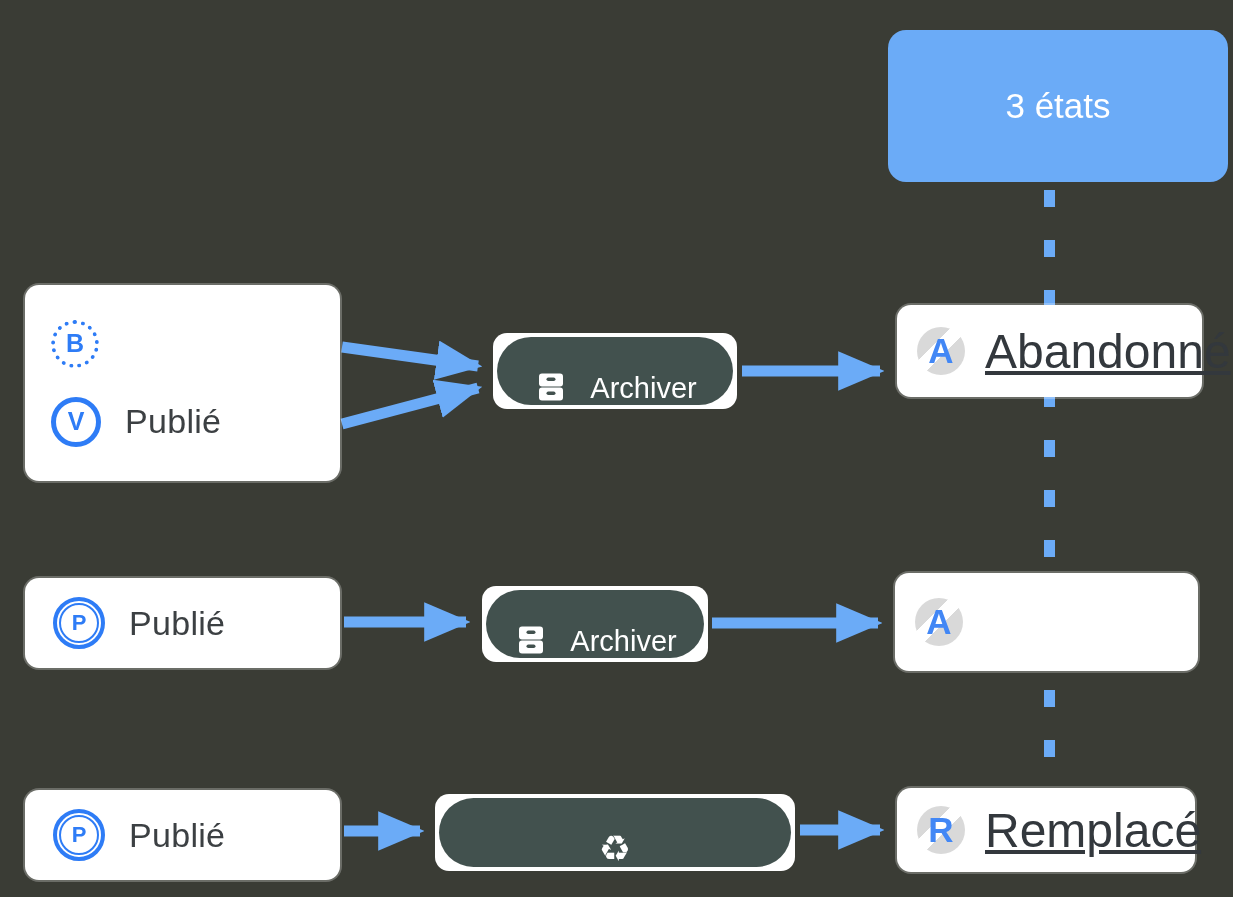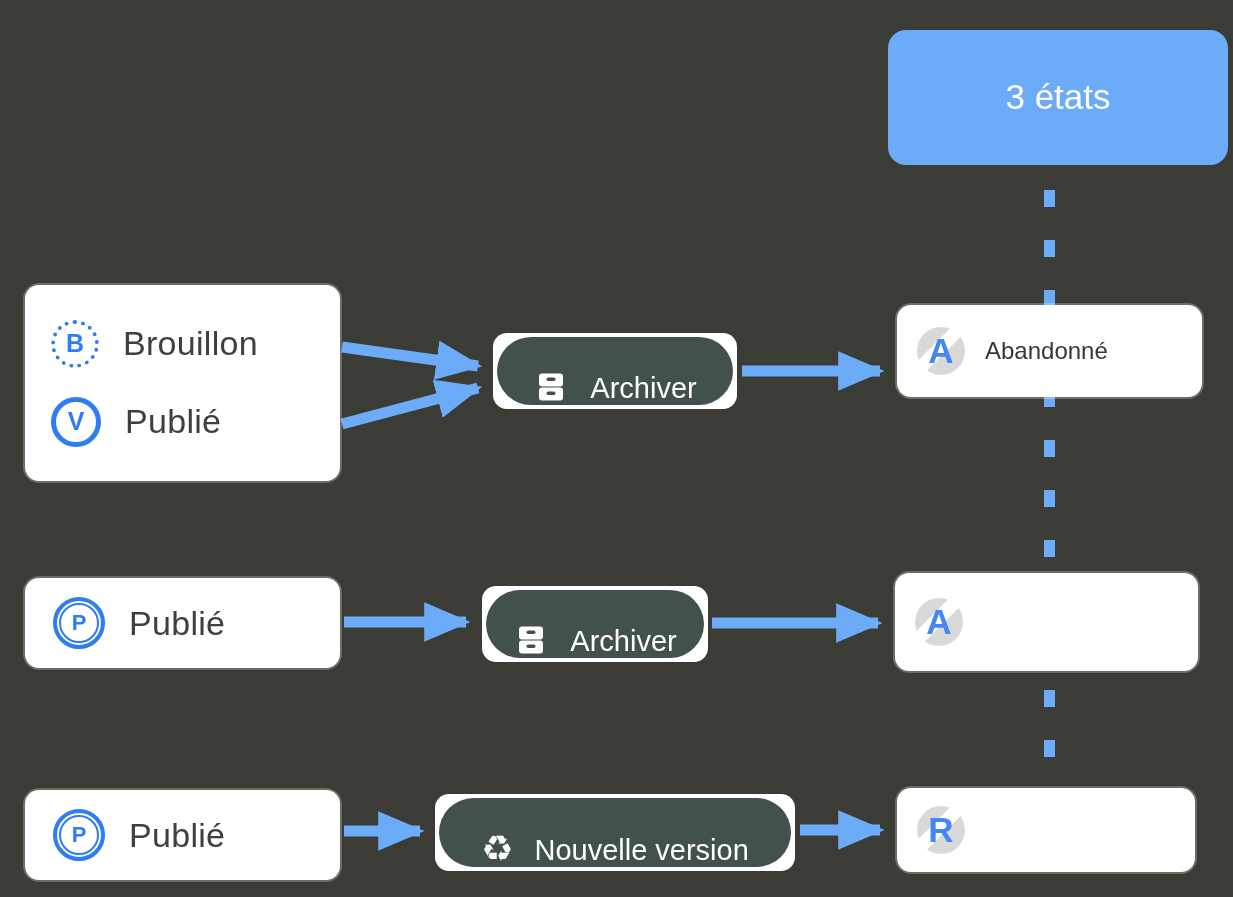--- a/index.html
+++ b/index.html
@@ -13,21 +13,21 @@
 
   
   .dashed-line {
     position:absolute; left:1044px; top:190px; width:11px; height:600px;
     background:repeating-linear-gradient(to bottom, #6babf7 0px, #6babf7 17px, transparent 17px, transparent 50px);
     z-index:1;
   }
 
   
   .callout {
-    position:absolute; left:888px; top:30px; width:340px; height:135px;
+    position:absolute; left:888px; top:30px; width:340px; height:152px;
     background:#6babf7; border-radius:18px; z-index:3;
     display:flex; flex-direction:column; align-items:center; justify-content:center;
     color:#ffffff; font-size:35px; line-height:1.5; text-align:center;
   }
 
   
   .card {
     position:absolute; background:#ffffff; border-radius:14px; z-index:2;
     display:flex; align-items:center;
     box-shadow:0 0 0 2px rgba(255,255,255,0.25);
@@ -40,21 +40,21 @@
   .state-row { display:flex; align-items:center; gap:24px; }
   .state-label { font-size:34px; color:#3c4043; letter-spacing:0.3px; }
 
   .card-publie-2 { left:25px; top:578px; width:315px; height:90px; padding-left:28px; gap:24px; }
   .card-publie-3 { left:25px; top:790px; width:315px; height:90px; padding-left:28px; gap:24px; }
 
   .card-right { padding-left:20px; gap:20px; }
   .card-abandonne { left:897px; top:305px; width:305px; height:92px; }
   .card-archive   { left:895px; top:573px; width:303px; height:98px; }
   .card-remplace  { left:897px; top:788px; width:298px; height:84px; }
-  .right-label { font-size:24px; color:#33383d; }
+  .right-label { font-size:48px; color:#33383d;text-decoration:underline; }
 
   
   .icon-dotted {
     width:48px; height:48px; border-radius:50%;
     border:4px dotted #2e7cf6; flex:0 0 auto;
     display:flex; align-items:center; justify-content:center;
     color:#2e7cf6; font-size:25px; font-weight:bold;
   }
   .icon-ring {
     width:50px; height:50px; border-radius:50%;
@@ -122,21 +122,20 @@
     <line x1="712" y1="623" x2="878" y2="623" stroke="#6babf7" stroke-width="11" marker-end="url(#ah)"></line>
     <line x1="344" y1="831" x2="420" y2="831" stroke="#6babf7" stroke-width="11" marker-end="url(#ah)"></line>
     <line x1="800" y1="830" x2="880" y2="830" stroke="#6babf7" stroke-width="11" marker-end="url(#ah)"></line>
   </svg>
 
   <div class="card card-draft">
     <div class="state-row">
       <span class="icon-dotted">
         <span>B</span>
       </span>
-      <span class="state-label">Brouillon</span>
     </div>
     <div class="state-row">
       <span class="icon-ring">
         <span>V</span>
       </span>
       <span class="state-label">Publié</span>
     </div>
   </div>
 
   <div class="card card-publie-2">
@@ -173,21 +172,20 @@
         <rect x="9" y="5.6" width="6" height="2.4" rx="1.2" fill="#42514e"></rect>
         <rect x="9" y="15" width="6" height="2.4" rx="1.2" fill="#42514e"></rect>
       </svg>
       <span>Archiver</span>
     </button>
   </div>
 
   <div class="btn-wrap btn-nouvelle">
     <button class="btn">
       <span class="recycle-glyph">♻</span>
-      <span>Nouvelle version</span>
     </button>
   </div>
 
   <div class="card card-right card-abandonne">
     <span class="icon-broken">
       <span class="disc"></span>
       <span class="ltr">A</span>
     </span>
     <span class="right-label">Abandonné</span>
   </div>
@@ -197,15 +195,16 @@
       <span class="disc"></span>
       <span class="ltr">A</span>
     </span>
   </div>
 
   <div class="card card-right card-remplace">
     <span class="icon-broken">
       <span class="disc"></span>
       <span class="ltr">R</span>
     </span>
+    <span class="right-label">Remplacé</span>
   </div>
 
 </div>
 
 </body></html>

